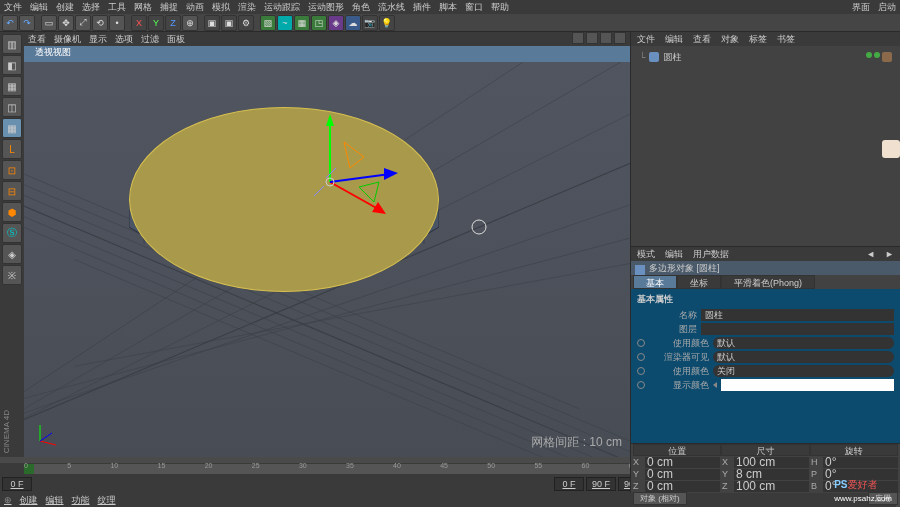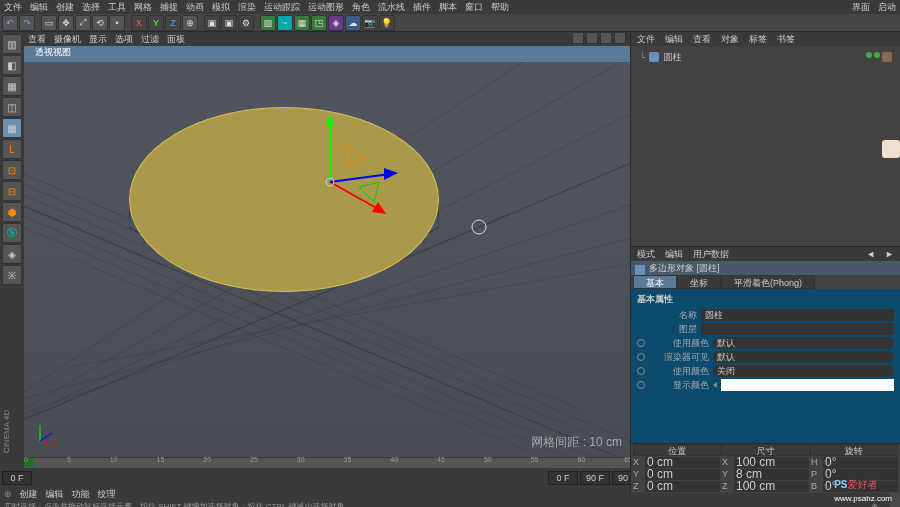--- a/index.html
+++ b/index.html
@@ -58,21 +58,21 @@
 .attr-subtabs { height: 14px; background: #424242; display: flex; padding: 0 2px; }
 .subtab { padding: 0 12px; line-height: 14px; border: 1px solid #333; background: #3a3a3a; }
 .subtab.active { background: #5a7a9a; color: #fff; }
 .attr-section { padding: 2px 6px; }
 .attr-row { display: flex; align-items: center; height: 14px; gap: 4px; }
 .attr-label { width: 60px; text-align: right; color: #aaa; }
 .attr-bullet { width: 8px; height: 8px; border: 1px solid #888; border-radius: 50%; }
 .attr-val { flex: 1; background: #333; height: 12px; padding: 0 4px; line-height: 12px; }
 .attr-val.sel { background: #333; color: #ccc; border-radius: 6px; }
 .tri { width: 0; height: 0; border-top: 3px solid transparent; border-bottom: 3px solid transparent; border-right: 4px solid #888; }
-.footer { position: absolute; bottom: 0; left: 0; right: 10px; height: 50px; background: #3a3a3a; }
+.footer { position: absolute; bottom: 0; left: 0; right: 4px; height: 44px; background: #3a3a3a; text-decoration: underline; }
 .timeline { height: 12px; background: #3a3a3a; display: flex; align-items: center; padding: 0 24px; position: relative; }
 .timeline-track { flex: 1; height: 10px; background: #555; position: relative; }
 .timeline-labels { position: absolute; top: -1px; left: 24px; right: 24px; display: flex; justify-content: space-between; font-size: 7px; color: #999; }
 .timeline-marker { position: absolute; left: 0; width: 10px; height: 10px; background: #2a6a2a; }
 .controls-row { height: 18px; display: flex; align-items: center; padding: 0 2px; gap: 2px; }
 .frame-input { width: 30px; height: 14px; background: #333; border: 1px solid #222; color: #ccc; font-size: 9px; text-align: center; }
 .playback { display: flex; gap: 1px; margin-left: auto; }
 .pbtn { width: 14px; height: 14px; background: #444; border: 1px solid #333; font-size: 8px; display: flex; align-items: center; justify-content: center; color: #5c5; }
 .mat-row { height: 14px; background: #3a3a3a; display: flex; gap: 8px; padding: 0 4px; font-size: 9px; line-height: 14px; }
 .status { height: 12px; background: #3a3a3a; font-size: 8px; padding: 0 4px; line-height: 12px; color: #999; display: flex; }
@@ -404,20 +404,25 @@
       <span class="coord-cell">0°</span>
   </div>
   <div class="coord-row">
     <span class="coord-lbl">Z</span>
       <span class="coord-cell">0 cm</span>
     <span class="coord-lbl">Z</span>
       <span class="coord-cell">100 cm</span>
     <span class="coord-lbl">B</span>
       <span class="coord-cell">0°</span>
   </div>
+  <div class="coord-row">
+    <span class="coord-btn">对象 (相对)</span>
+    <span style="flex:1"></span>
+    <span class="coord-btn">应用</span>
+  </div>
 </div>
 
 <div class="brand">CINEMA 4D</div>
 <div class="side-icon"></div>
 
 <div class="watermark">
   <span class="ps">PS</span><span class="hao">爱好者</span><br>
   <span class="url">www.psahz.com</span>
 </div>
 

